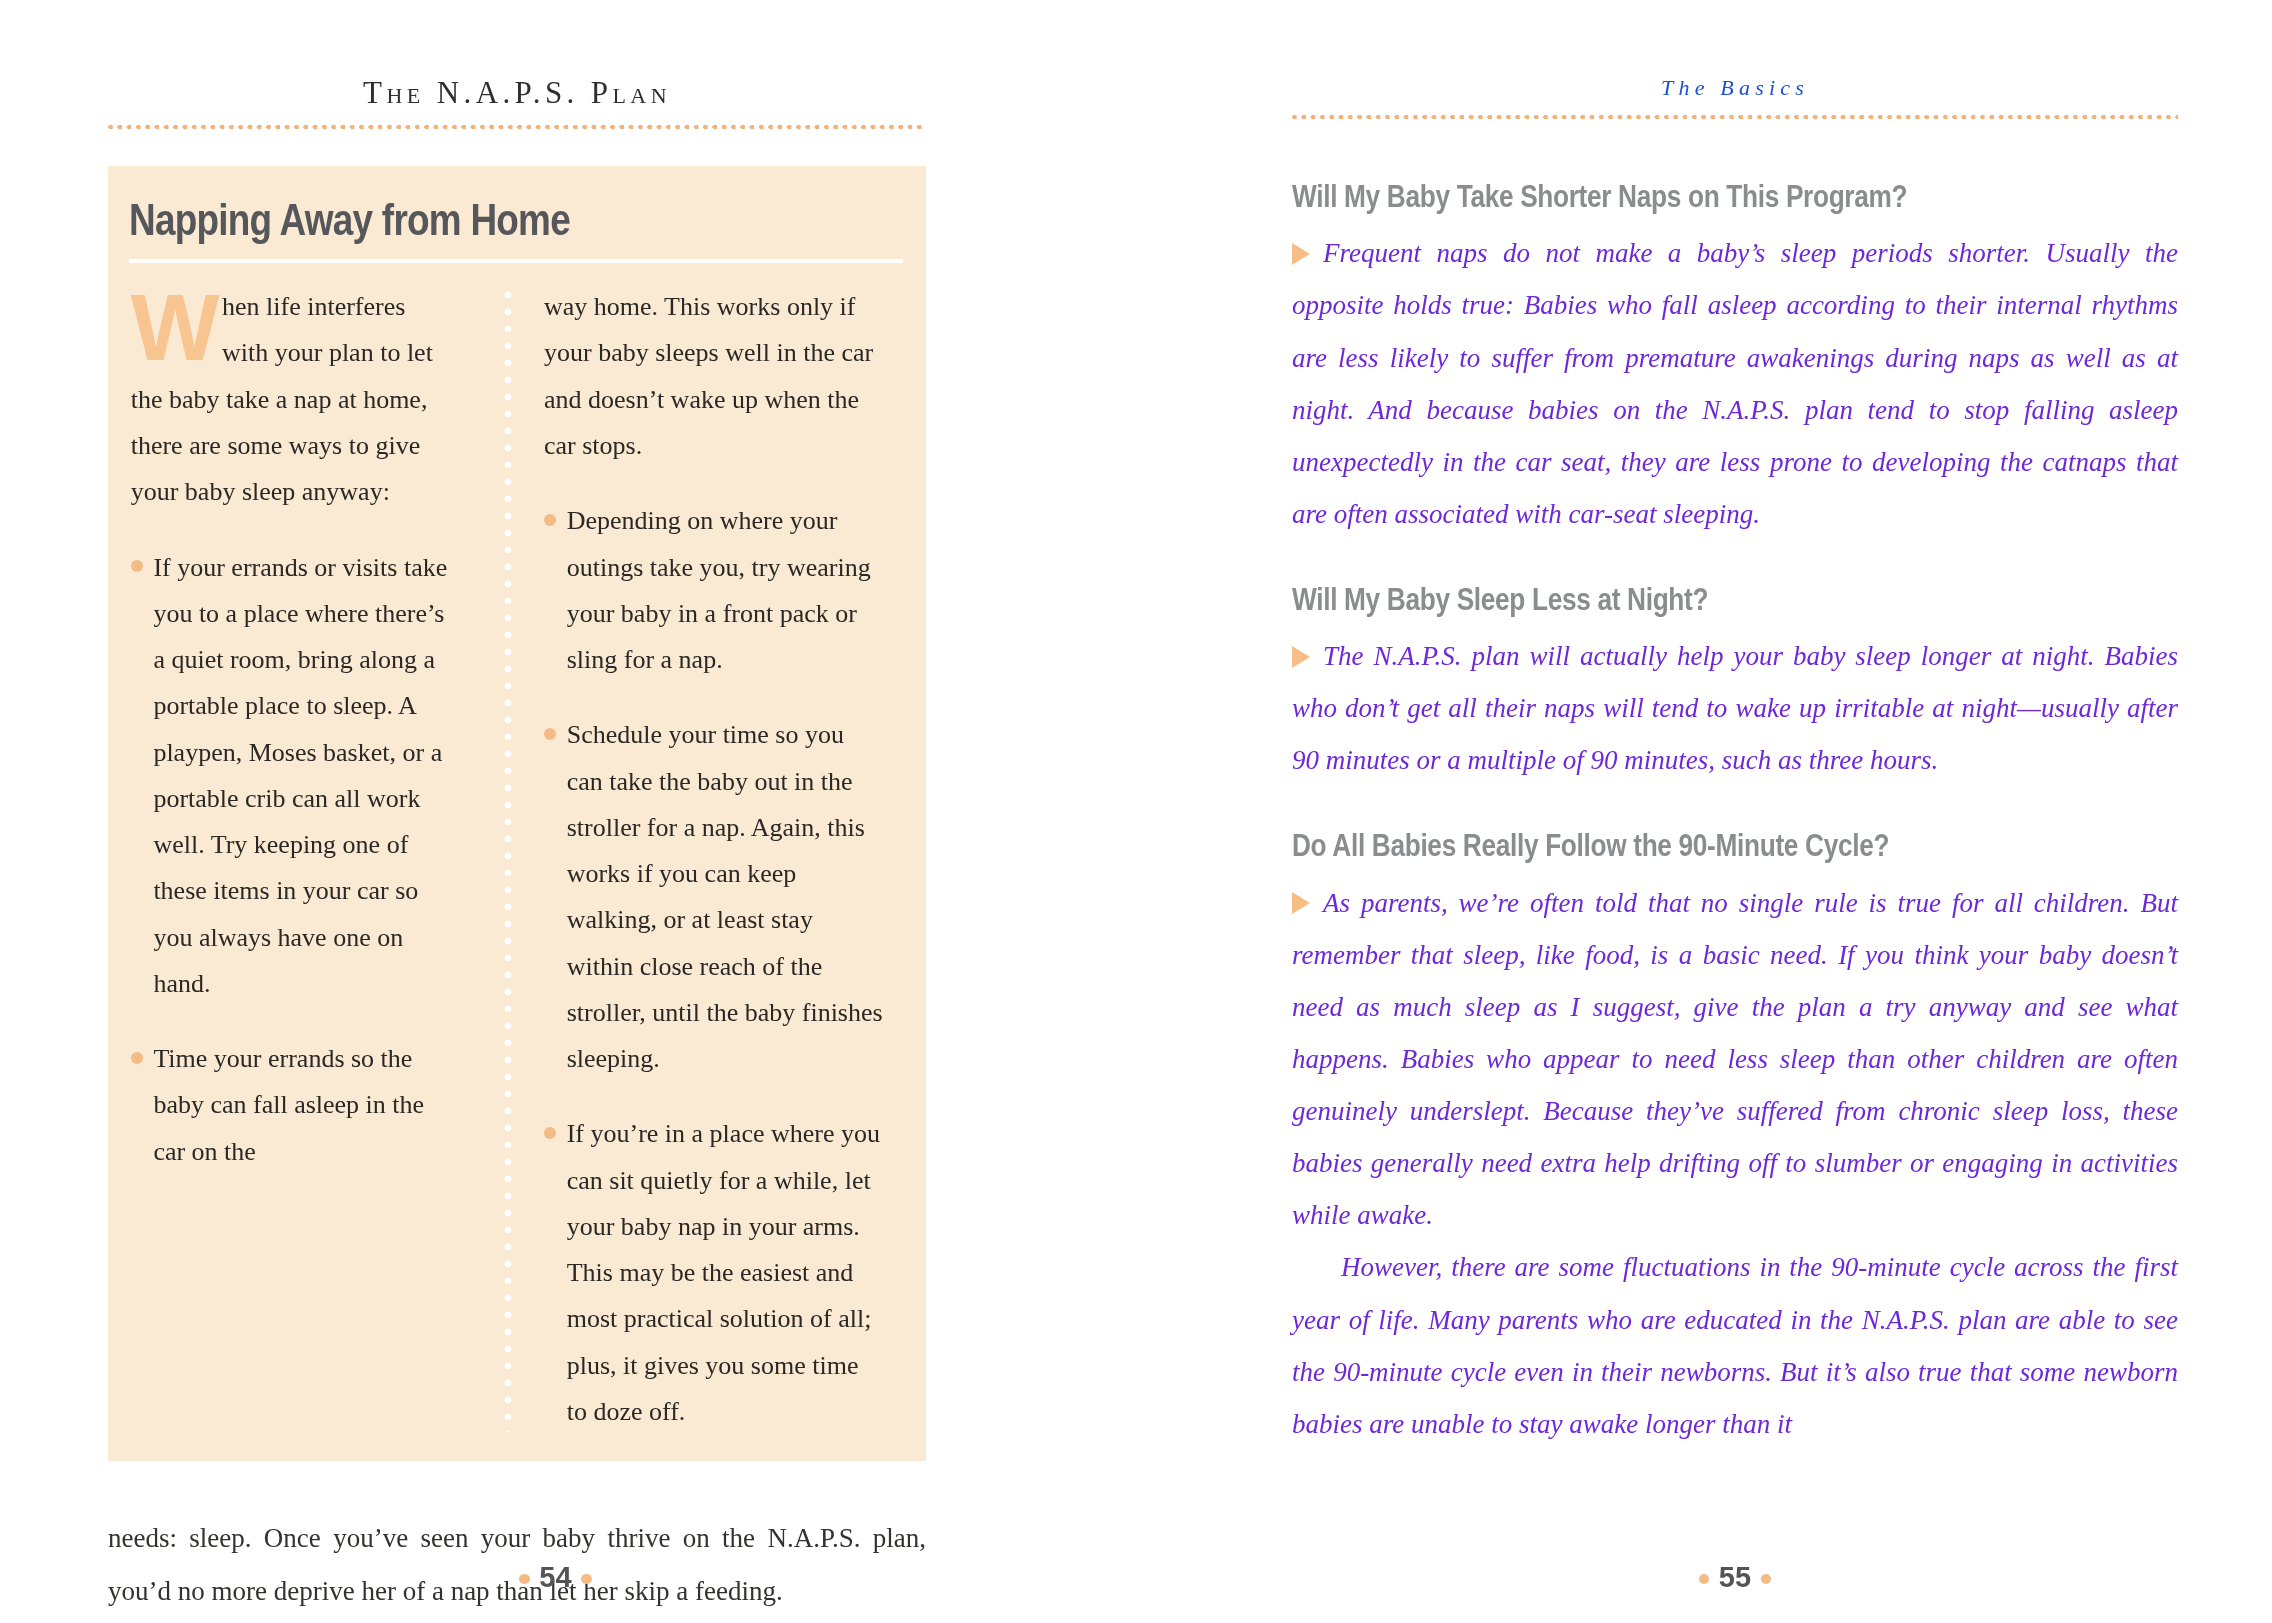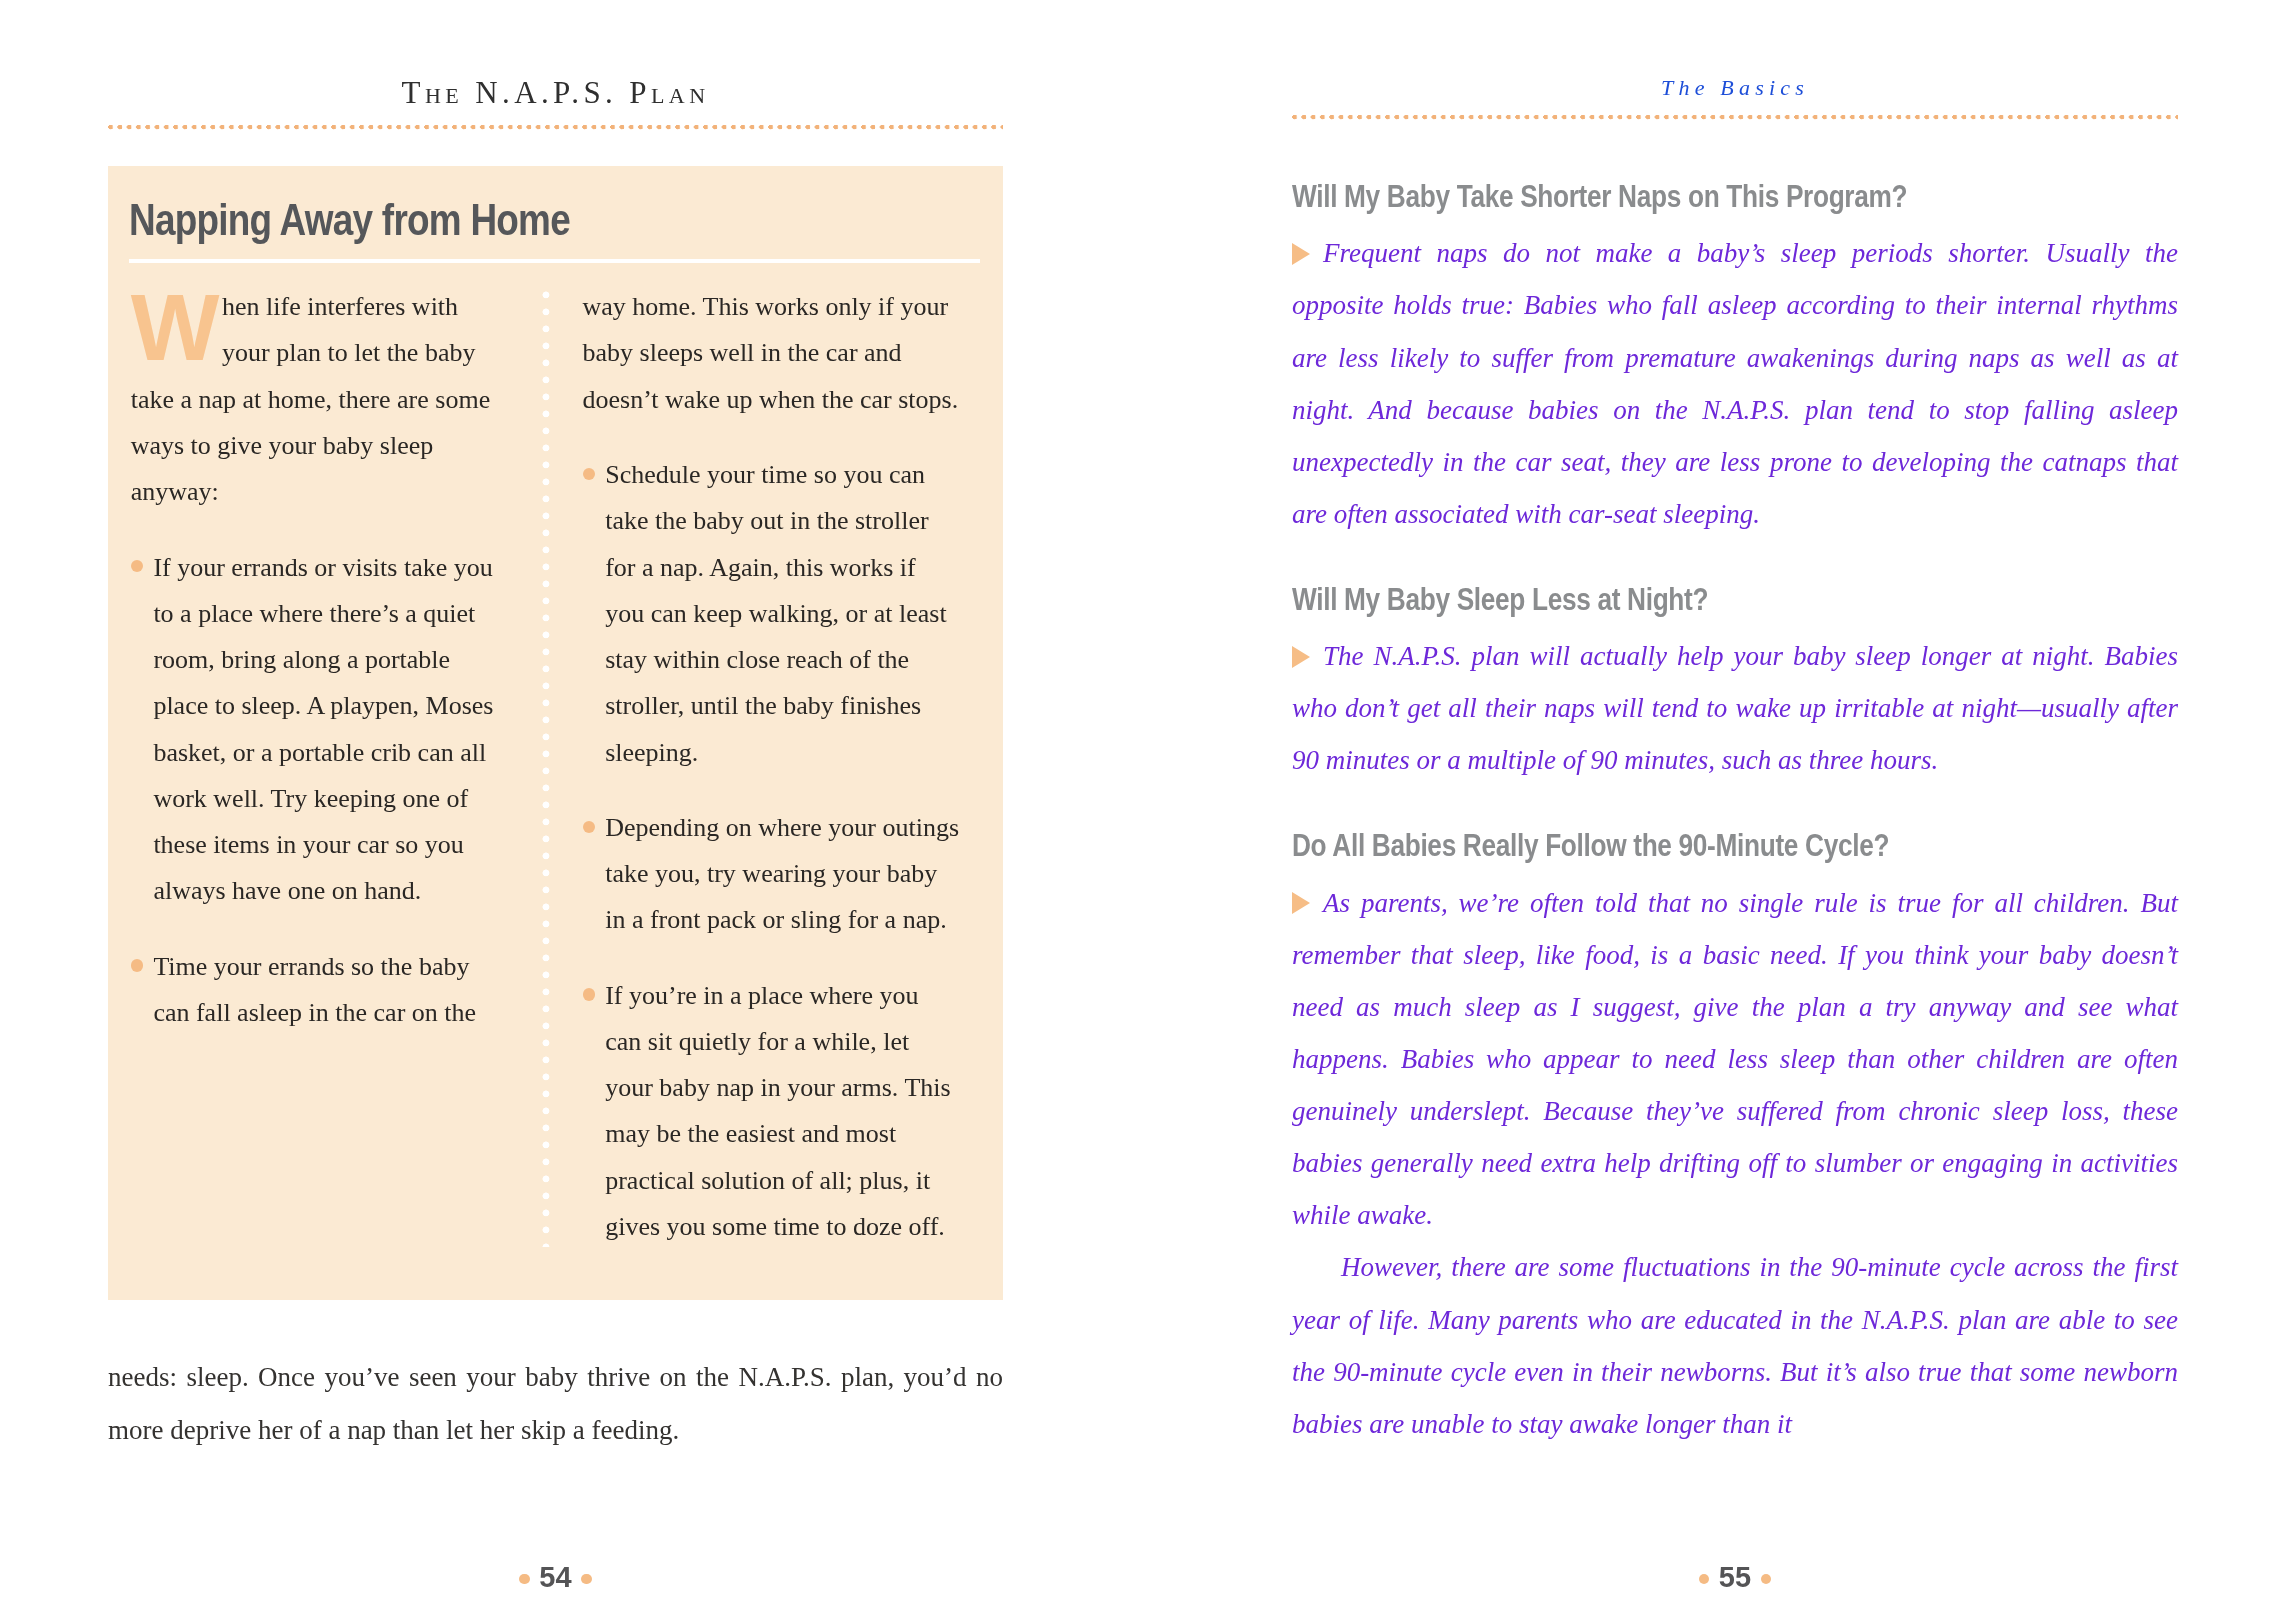--- a/index.html
+++ b/index.html
@@ -18,21 +18,21 @@
   }
   .running-head.ital{
     font-style:italic;font-size:22px;letter-spacing:5.2px;color:#1d4ed8;
   }
   .dotted-rule{
     height:6.1px;margin-top:13px;
     background-image:radial-gradient(circle at 2.6px 3.1px,#f2b279 2.2px,rgba(0,0,0,0) 2.6px);
     background-size:9.3px 6.1px;background-repeat:repeat-x;
   }
 
-  .lp-content{margin-left:108px;width:895px;}
+  .lp-content{margin-left:108px;width:818px;}
   .rp-content{margin-left:156px;width:886px;}
 
   
   .sidebar-box{
     margin-top:36px;background:#fbead3;box-sizing:border-box;
     min-height:1134px;padding:26px 23px 26px 21px;
   }
   .box-title{
     margin:1.7px 0 0 0;font-family:"Liberation Sans",sans-serif;font-weight:bold;
     font-size:45px;letter-spacing:-0.9px;color:#55575a;
@@ -124,25 +124,25 @@
               <span class="dot"></span>
               <span>Time your errands so the baby can fall asleep in the car on the</span>
             </div>
           </div>
 
           <div class="col col2">
             <p class="cont-para">way home. This works only if your baby sleeps well in the car and doesn’t wake up when the car stops.</p>
 
             <div class="bullet">
               <span class="dot"></span>
-              <span>Schedule your time so you can take the baby out in the stroller for a nap. Again, this works if you can keep walking, or at least stay within close reach of the stroller, until the baby finishes sleeping.</span>
+              <span>Depending on where your outings take you, try wearing your baby in a front pack or sling for a nap.</span>
             </div>
             <div class="bullet">
               <span class="dot"></span>
-              <span>Depending on where your outings take you, try wearing your baby in a front pack or sling for a nap.</span>
+              <span>Schedule your time so you can take the baby out in the stroller for a nap. Again, this works if you can keep walking, or at least stay within close reach of the stroller, until the baby finishes sleeping.</span>
             </div>
             <div class="bullet">
               <span class="dot"></span>
               <span>If you’re in a place where you can sit quietly for a while, let your baby nap in your arms. This may be the easiest and most practical solution of all; plus, it gives you some time to doze off.</span>
             </div>
           </div>
         </div>
       </section>
 
       <p class="after-box">needs: sleep. Once you’ve seen your baby thrive on the N.A.P.S. plan, you’d no more deprive her of a nap than let her skip a feeding.</p>

